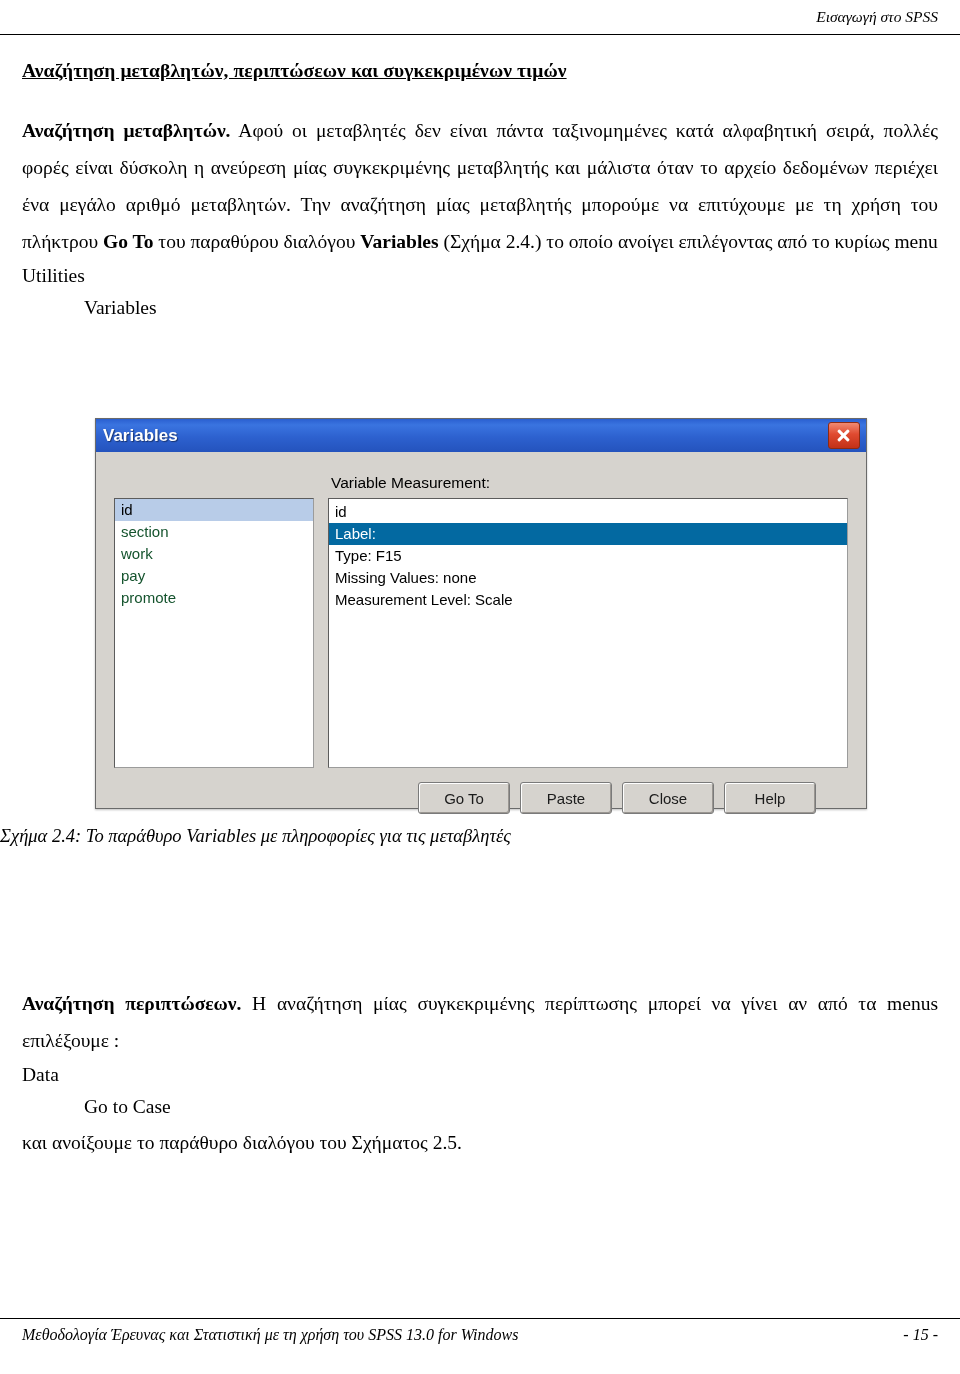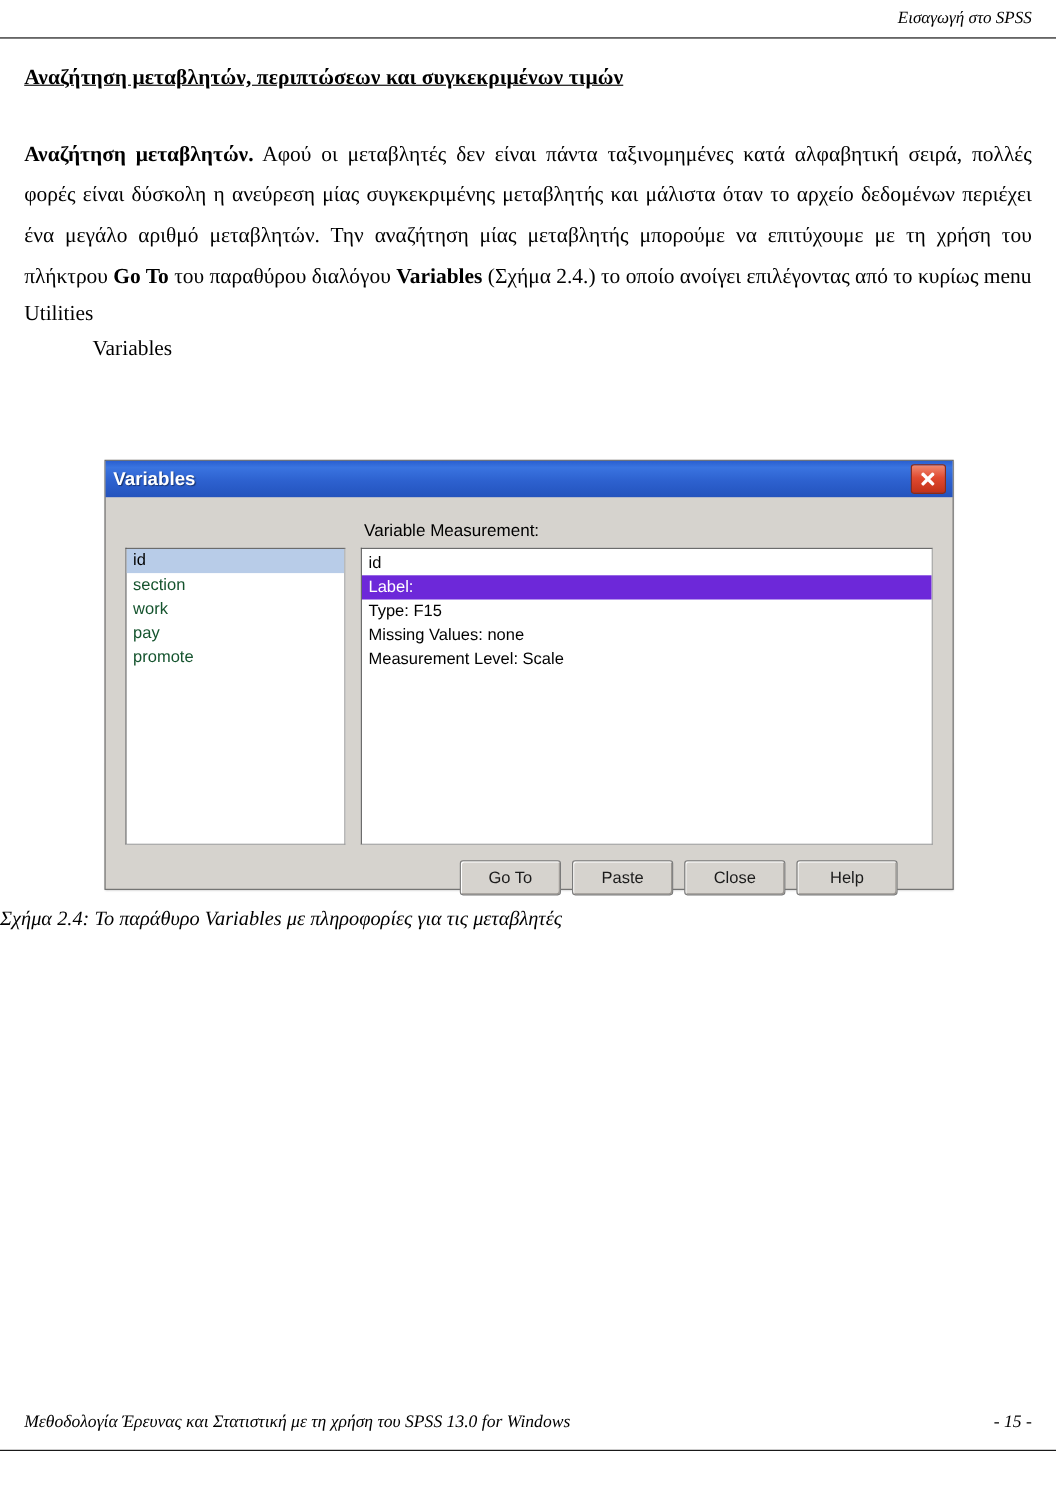--- a/index.html
+++ b/index.html
@@ -48,21 +48,21 @@
     margin:0 0 0 0;
     padding:0;
     text-decoration:underline;
     letter-spacing:0.1px;
     font-family:"Liberation Serif", serif;
   }
   .para {
     font-size:19.5px;
     line-height:37px;
     text-align:justify;
-    margin-top:40px;
+    margin-top:30px;
     font-family:"Liberation Serif", serif;
   }
   .para b { font-weight:bold; }
   .menu-line {
     font-size:19.5px;
     line-height:32px;
     font-family:"Liberation Serif", serif;
   }
   .menu-indent { margin-left:62px; }
 
@@ -168,21 +168,21 @@
     overflow:hidden;
   }
   .info-line {
     font-size:15px;
     line-height:20px;
     padding:1px 6px;
     color:#000;
     font-family:"Liberation Sans", sans-serif;
   }
   .info-line.selected {
-    background:#6d28d9;
+    background:#0369a1;
     color:#ffffff;
   }
   .info-gap { height:18px; }
   .btn-row {
     position:absolute;
     left:322px;
     top:330px;
     display:flex;
     gap:10px;
   }
@@ -222,21 +222,21 @@
     position:absolute;
     left:0;
     top:1318px;
     width:960px;
     height:1px;
     background:#000000;
   }
   .footer {
     position:absolute;
     left:22px;
-    top:1284px;
+    top:1326px;
     width:916px;
     display:flex;
     justify-content:space-between;
     font-size:16px;
     font-style:italic;
     font-family:"Liberation Serif", serif;
   }
   .footer .pageno { font-style:italic; }
 </style>
 </head>
@@ -289,20 +289,28 @@
         <div class="dlg-btn">Paste</div>
         <div class="dlg-btn">Close</div>
         <div class="dlg-btn">Help</div>
       </div>
 
     </div>
   </div>
 
   <div class="figure-caption">Σχήμα 2.4: Το παράθυρο Variables με πληροφορίες για τις μεταβλητές</div>
 
+  <div class="lower">
+    <div class="para" style="margin-top:0;">
+      <b>Αναζήτηση περιπτώσεων.</b><span> Η αναζήτηση μίας συγκεκριμένης περίπτωσης μπορεί να γίνει αν από τα menus επιλέξουμε :</span>
+    </div>
+    <div class="menu-line">Data</div>
+    <div class="menu-line menu-indent">Go to Case</div>
+    <div class="menu-line" style="margin-top:4px;">και ανοίξουμε το παράθυρο διαλόγου του Σχήματος 2.5.</div>
+  </div>
 
   <div class="footer-rule"></div>
   <div class="footer">
     <span>Μεθοδολογία Έρευνας και Στατιστική με τη χρήση του SPSS 13.0 for Windows</span>
     <span class="pageno">- 15 -</span>
   </div>
 
 </div>
 
 </body></html>

